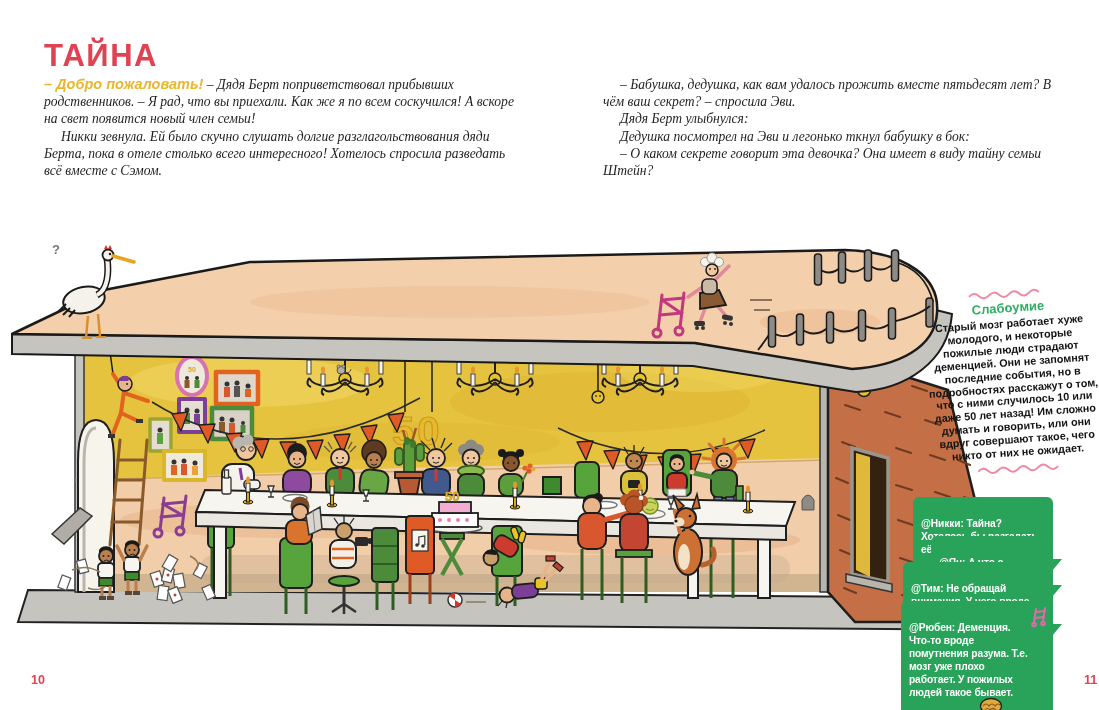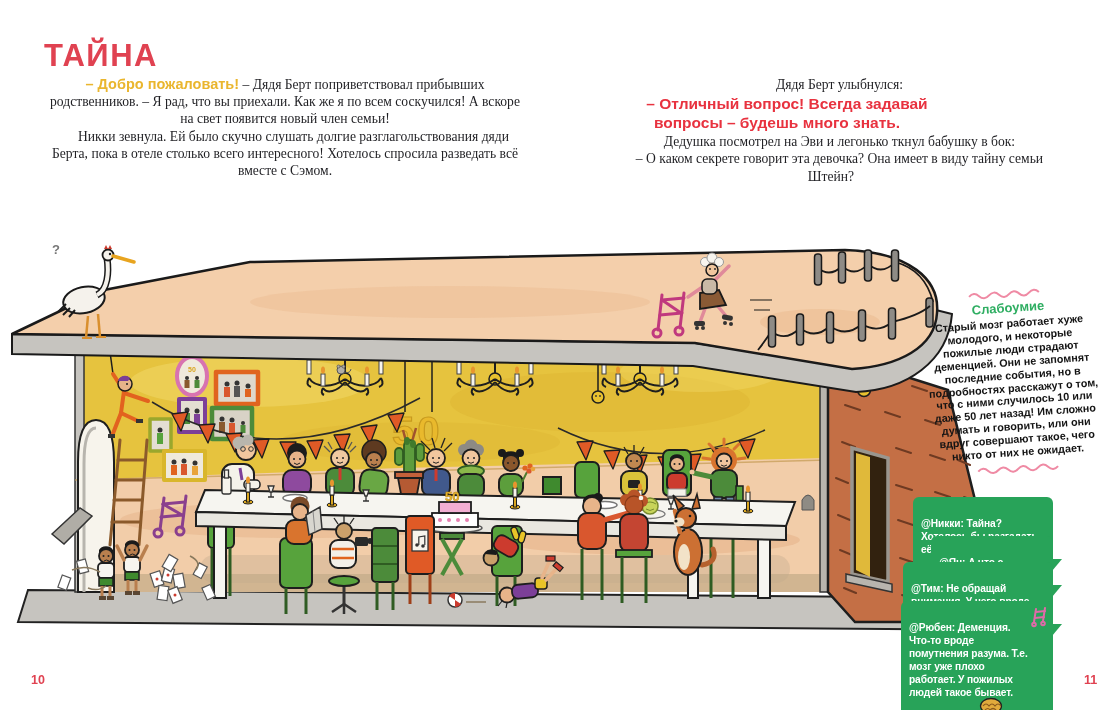--- a/index.html
+++ b/index.html
@@ -3,21 +3,21 @@
 <meta charset="utf-8">
 <style>
   html,body{margin:0;padding:0;}
   body{width:1099px;height:710px;position:relative;background:#ffffff;overflow:hidden;
        font-family:"Liberation Serif",serif;color:#1f1f23;}
   .abs{position:absolute;}
   
   .page-title{left:44px;top:38px;font-family:"Liberation Sans",sans-serif;font-weight:bold;
               font-size:31px;letter-spacing:1.5px;color:#e04251;}
   
-  .col{font-size:13.6px;line-height:17.2px;text-align:center;}
+  .col{font-size:13.6px;line-height:17.2px;text-align:left;font-style:italic;}
   .col p{margin:0;}
   .col p.ind{text-indent:17px;}
   .col-left{left:44px;top:76px;width:482px;}
   .col-right{left:603px;top:76px;width:456px;}
   .hl-yellow{font-family:"Liberation Sans",sans-serif;font-weight:bold;color:#eab62e;font-size:14.5px;}
   .callout{font-family:"Liberation Sans",sans-serif;font-weight:bold;color:#e8323f;
            font-size:15.5px;line-height:19px;max-width:348px;margin:1px 0 1px 0 !important;text-indent:20px;}
   
   .pagenum{font-family:"Liberation Sans",sans-serif;font-weight:bold;font-size:12.5px;color:#e04251;}
   
@@ -40,22 +40,22 @@
 <body>
 
 <div class="abs page-title">ТАЙНА</div>
 
 <div class="abs col col-left">
   <p><span class="hl-yellow">–  Добро пожаловать!</span><span> – Дядя Берт поприветствовал прибывших родственников. – Я рад, что вы приехали. Как же я по всем соскучился! А вскоре на свет появится новый член семьи!</span></p>
   <p class="ind">Никки зевнула. Ей было скучно слушать долгие разглагольствования дяди Берта, пока в отеле столько всего интересного! Хотелось спросила разведать всё вместе с Сэмом.</p>
 </div>
 
 <div class="abs col col-right">
+  <p class="ind">– Бабушка, дедушка, как вам удалось прожить вместе пятьдесят лет? В чём ваш секрет? – спросила Эви.</p>
   <p class="ind">Дядя Берт улыбнулся:</p>
-  <p class="callout">–  Отличный вопрос! Всегда задавай вопросы – будешь много знать.</p>
   <p class="ind">Дедушка посмотрел на Эви и легонько ткнул бабушку в бок:</p>
   <p class="ind">– О каком секрете говорит эта девочка? Она имеет в виду тайну семьи Штейн?</p>
 </div>
 
 <svg class="abs" style="left:0;top:232px;" width="1030" height="445" viewBox="0 232 1030 445">
 
   <g>
     <path d="M28,590 L1002,598 L1010,630 L18,622 Z" fill="#c6c4bf" stroke="#222" stroke-width="2"></path>
   </g>
 

